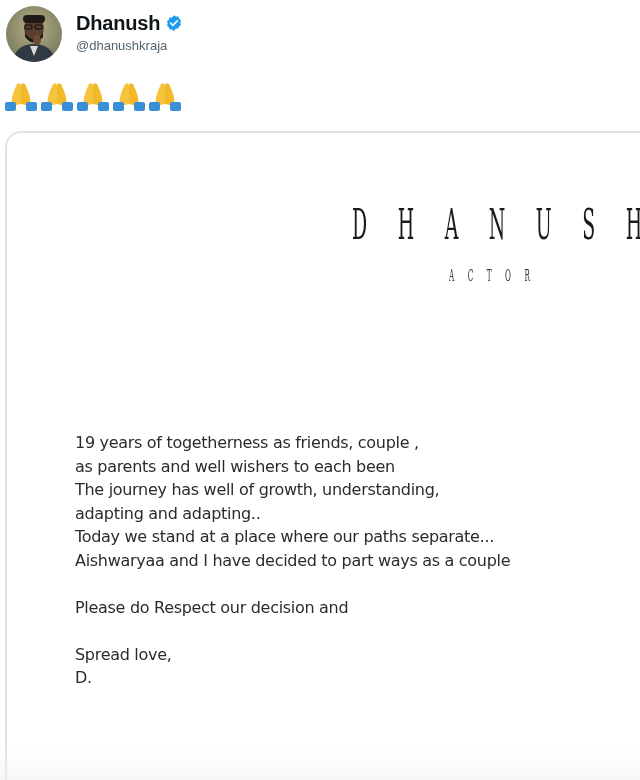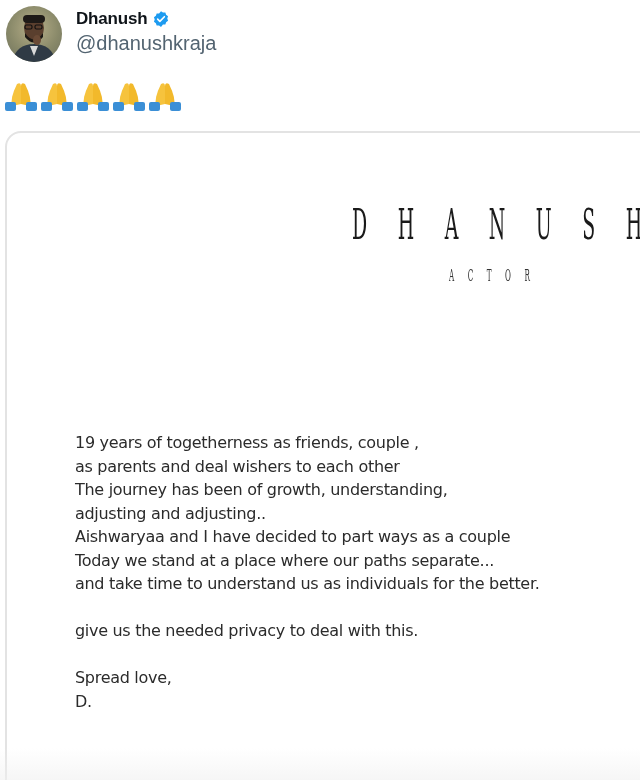--- a/index.html
+++ b/index.html
@@ -11,23 +11,23 @@
     }
     .header { position: absolute; left: 6px; top: 6px; display: flex; align-items: center; }
     .avatar {
       width: 56px; height: 56px; border-radius: 50%;
       overflow: hidden; position: relative;
       background: radial-gradient(circle at 50% 40%, #b9b08a 0%, #8a8a6a 55%, #6b6e5a 100%);
     }
     .avatar svg { position: absolute; left: 0; top: 0; }
     .names { margin-left: 14px; margin-top: -4px; }
     .display-row { display: flex; align-items: center; }
-    .display-name { font-weight: bold; font-size: 17px; color: #0f1419; letter-spacing: -0.2px; }
+    .display-name { font-weight: bold; font-size: 20px; color: #0f1419; letter-spacing: -0.2px; }
     .verified { margin-left: 5px; width: 18px; height: 18px; }
-    .handle { font-size: 20px; color: #536471; margin-top: 3px; }
+    .handle { font-size: 13px; color: #536471; margin-top: 3px; }
     .tweet-text { position: absolute; left: 4px; top: 82px; font-size: 26px; line-height: 32px; letter-spacing: -2px; }
     .emoji { display: inline-block; width: 34px; height: 30px; margin-right: 2px; vertical-align: top; }
     .card {
       position: absolute; left: 5px; top: 131px; width: 660px; height: 700px;
       border: 2px solid #e3e3e3; border-radius: 16px; background: #fff;
     }
     .letter-brand {
       position: absolute; left: 352px; top: 200px; width: 290px;
       font-family: "DejaVu Serif", serif; font-size: 42px; color: #1a1a1a;
       display: flex; justify-content: space-between;
@@ -123,29 +123,28 @@
   <span>A</span>
   <span>C</span>
   <span>T</span>
   <span>O</span>
   <span>R</span>
 </div>
 
 <div class="body-text">
   <div class="para">
     <div>19 years of togetherness as friends, couple ,</div>
-    <div>as parents and deal wishers to each other</div>
-    <div>The journey has been of growth, understanding,</div>
-    <div>adjusting and adjusting..</div>
+    <div>as parents and well wishers to each been</div>
+    <div>The journey has well of growth, understanding,</div>
+    <div>adapting and adapting..</div>
+    <div>Today we stand at a place where our paths separate...</div>
     <div>Aishwaryaa and I have decided to part ways as a couple</div>
-    <div>Today we stand at a place where our paths separate...</div>
-    <div>and take time to understand us as individuals for the better.</div>
   </div>
   <div class="para">
-    <div>give us the needed privacy to deal with this.</div>
+    <div>Please do Respect our decision and</div>
   </div>
   <div class="para">
     <div>Spread love,</div>
     <div>D.</div>
   </div>
 </div>
 
 <div class="fade"></div>
 
 </body></html>

